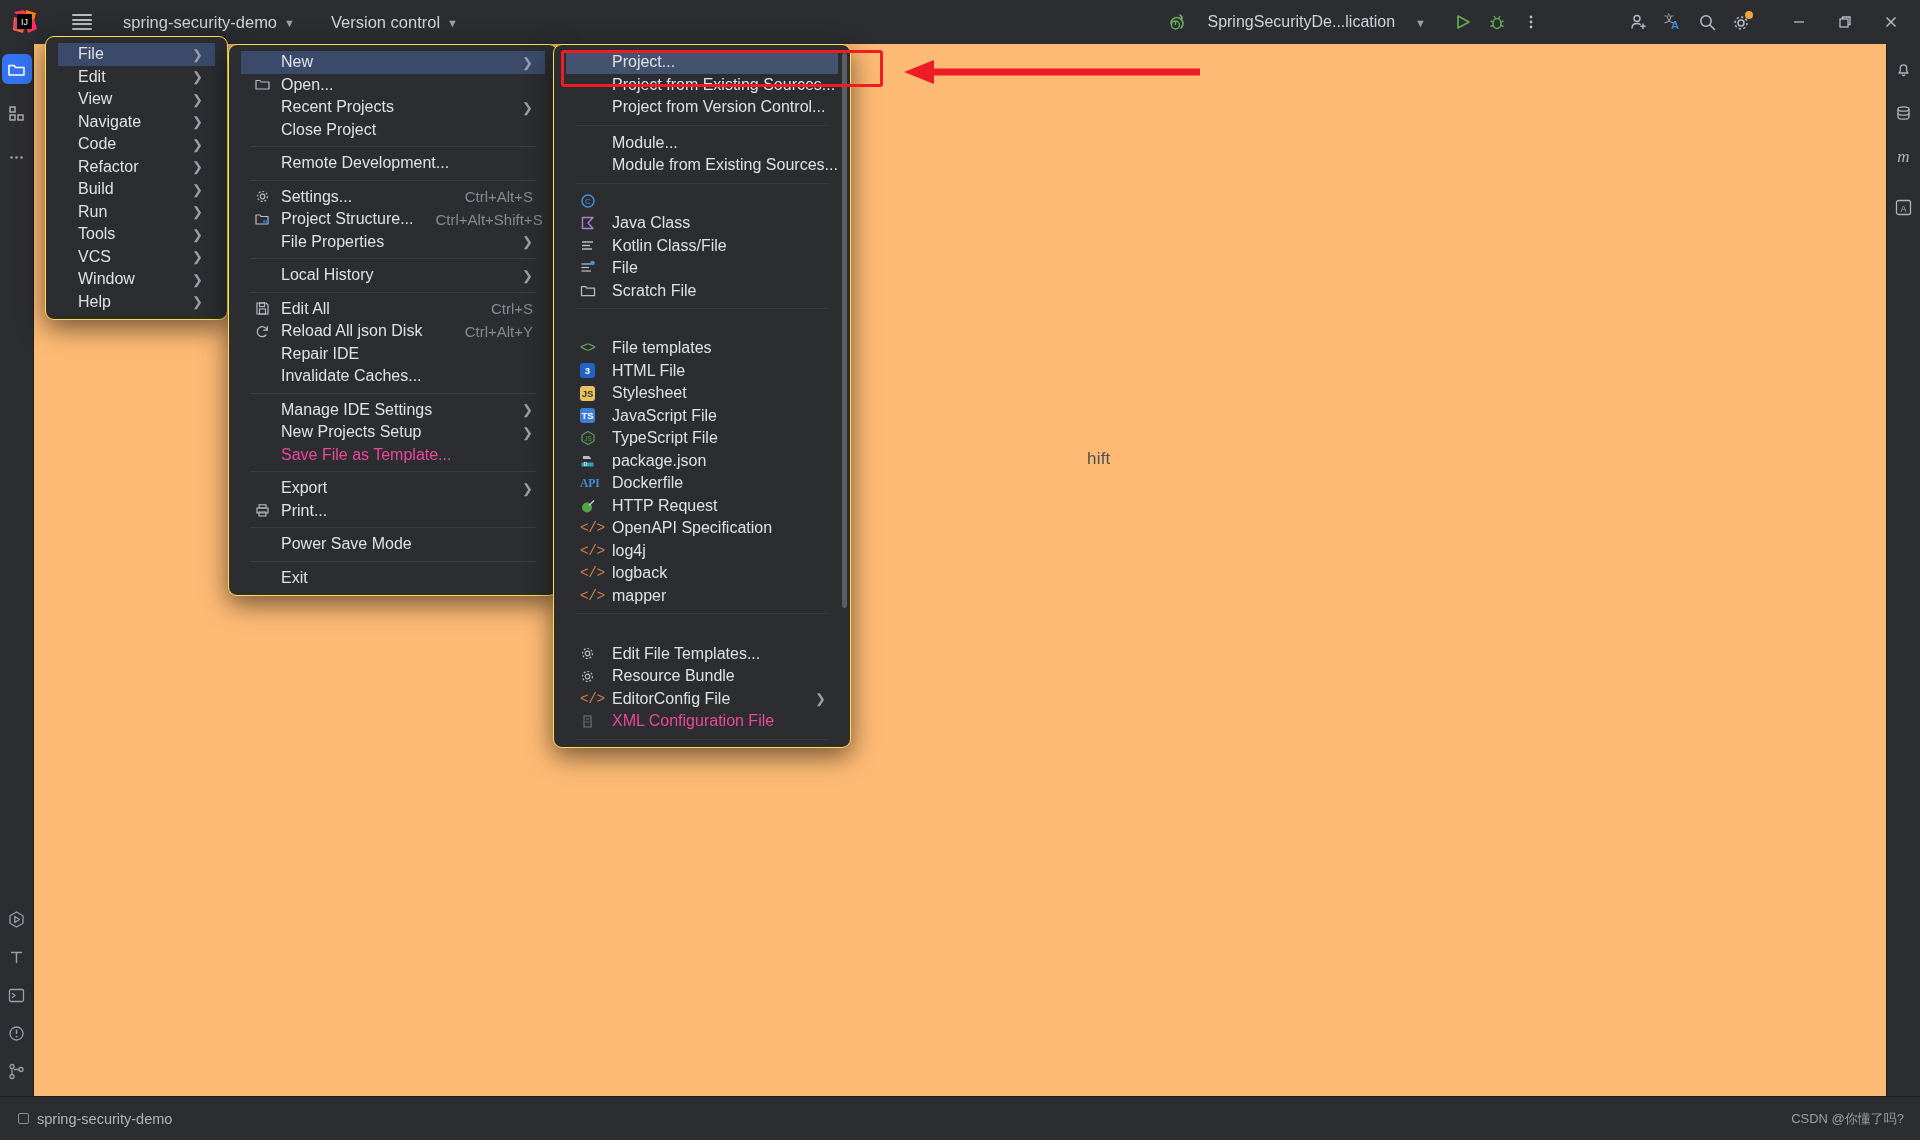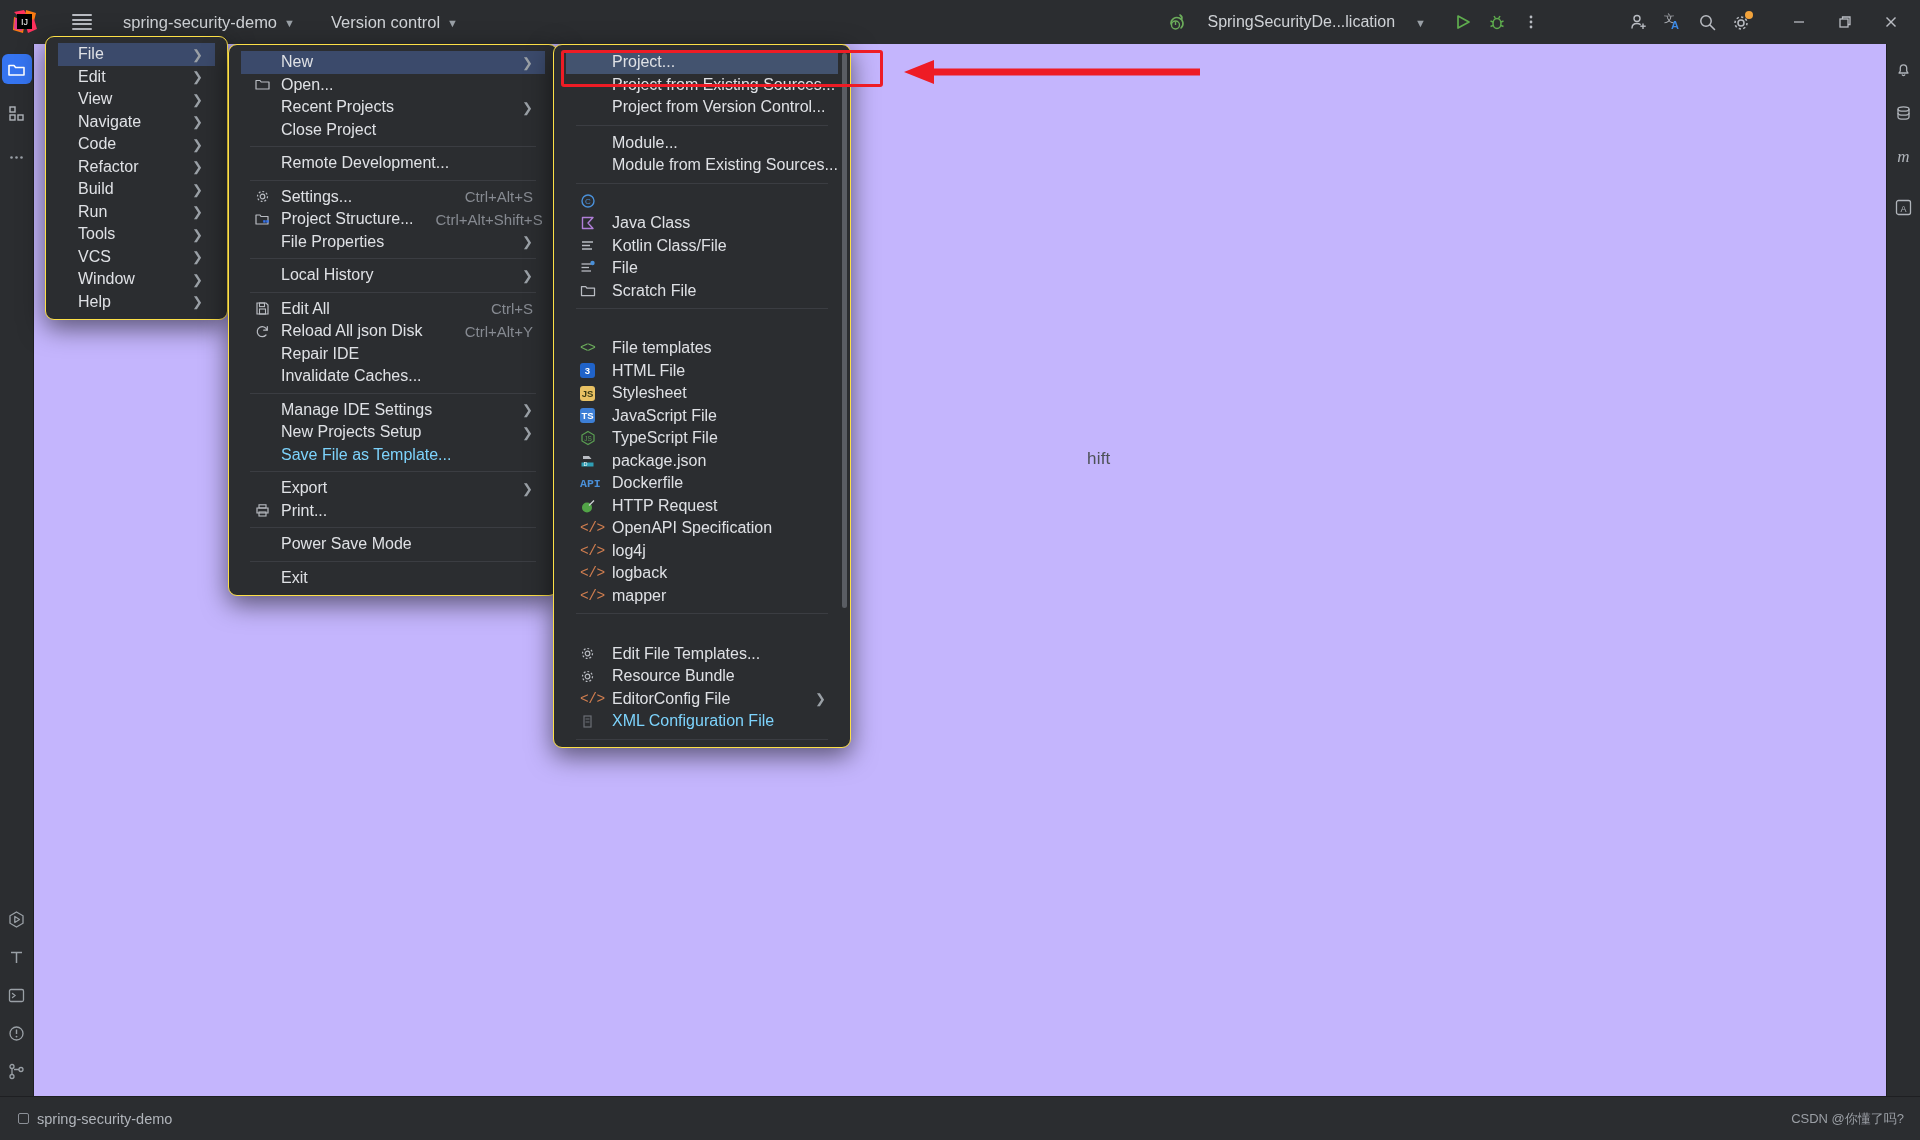--- a/index.html
+++ b/index.html
@@ -48,21 +48,21 @@
   .stripe-btn { width: 30px; height: 30px; margin-top: 8px; display: flex;
                 align-items: center; justify-content: center; border-radius: 6px;
                 cursor: pointer; color: #b0b4ba; }
   .stripe-btn.active { background: #3574f0; color: #fff; }
   .stripe-bottom { margin-top: auto; display: flex; flex-direction: column;
                    align-items: center; padding-bottom: 10px; }
 
   
   .editor-bg {
     position: absolute; left: 34px; top: 44px; width: 1860px; height: 1052px;
-    background: #c4b5fd;
+    background: #fdba74;
   }
   .ghost-hint {
     position: absolute; left: 1053px; top: 405px;
     font-size: 17px; color: #4d5157; letter-spacing: .2px;
   }
   
   .right-stripe {
     position: absolute; right: 0; top: 44px; width: 34px; height: 1052px;
     background: #2b2d30; border-left: 1px solid #1e1f22;
     display: flex; flex-direction: column; align-items: center;
@@ -86,21 +86,21 @@
     box-shadow: 0 8px 26px rgba(0,0,0,.55);
     padding: 6px 12px; z-index: 40;
   }
   .mi {
     position: relative; display: flex; align-items: center;
     height: 22.5px; padding: 0 12px 0 10px; font-size: 15.5px;
     color: #dfe1e5; white-space: nowrap; cursor: pointer;
   }
   .mi.sel { background: #3b4a6b; }
   .mi.sel-plain { background: #43536f; }
-  .mi.disabled { color: #7dd3fc; cursor: default; }
+  .mi.disabled { color: #ec4899; cursor: default; }
   .mi .ico { width: 22px; min-width: 22px; display: flex; align-items: center;
              justify-content: flex-start; margin-right: 4px; }
   .mi .lbl { flex: 1; }
   .mi .short { margin-left: 26px; color: #868a91; font-size: 15px; }
   .mi .arrow { margin-left: 22px; color: #9aa0a6; font-size: 13px; }
   .sep { height: 1px; background: #3b3d42; margin: 5px 9px; }
   .mheader { font-size: 15px; color: #868a91; padding: 2px 12px 2px 32px; height: 22px;
              display: flex; align-items: center; }
 
   
@@ -704,21 +704,21 @@
             <path d="M3 3 h6 l2.5 3 H3 Z" fill="#b9bcc2"></path>
             <rect x="1.5" y="9.5" width="12" height="4" fill="#2f9fb5"></rect>
             <text x="3.6" y="12.9" font-size="5.5" fill="#fff" font-family="Liberation Sans, sans-serif">D</text>
           </svg>
         </span>
         <span class="lbl">package.json</span>
       </div>
 
       <div class="mi">
         <span class="ico">
-          <span style="color:#4a90d9;font-size:11.5px;font-weight:bold;font-family:Liberation Mono, monospace;text-align:center;">API</span>
+          <span style="color:#4a90d9;font-size:11.5px;font-weight:bold;font-family:Liberation Serif, serif;text-align:center;">API</span>
         </span>
         <span class="lbl">Dockerfile</span>
       </div>
 
       <div class="mi">
         <span class="ico">
           <svg width="16" height="16" viewBox="0 0 16 16">
             <circle cx="7" cy="9.5" r="5" fill="#52a447"></circle>
             <line x1="9" y1="7.5" x2="14" y2="2.5" stroke="#cfd2d6" stroke-width="1.3"></line>
           </svg>

